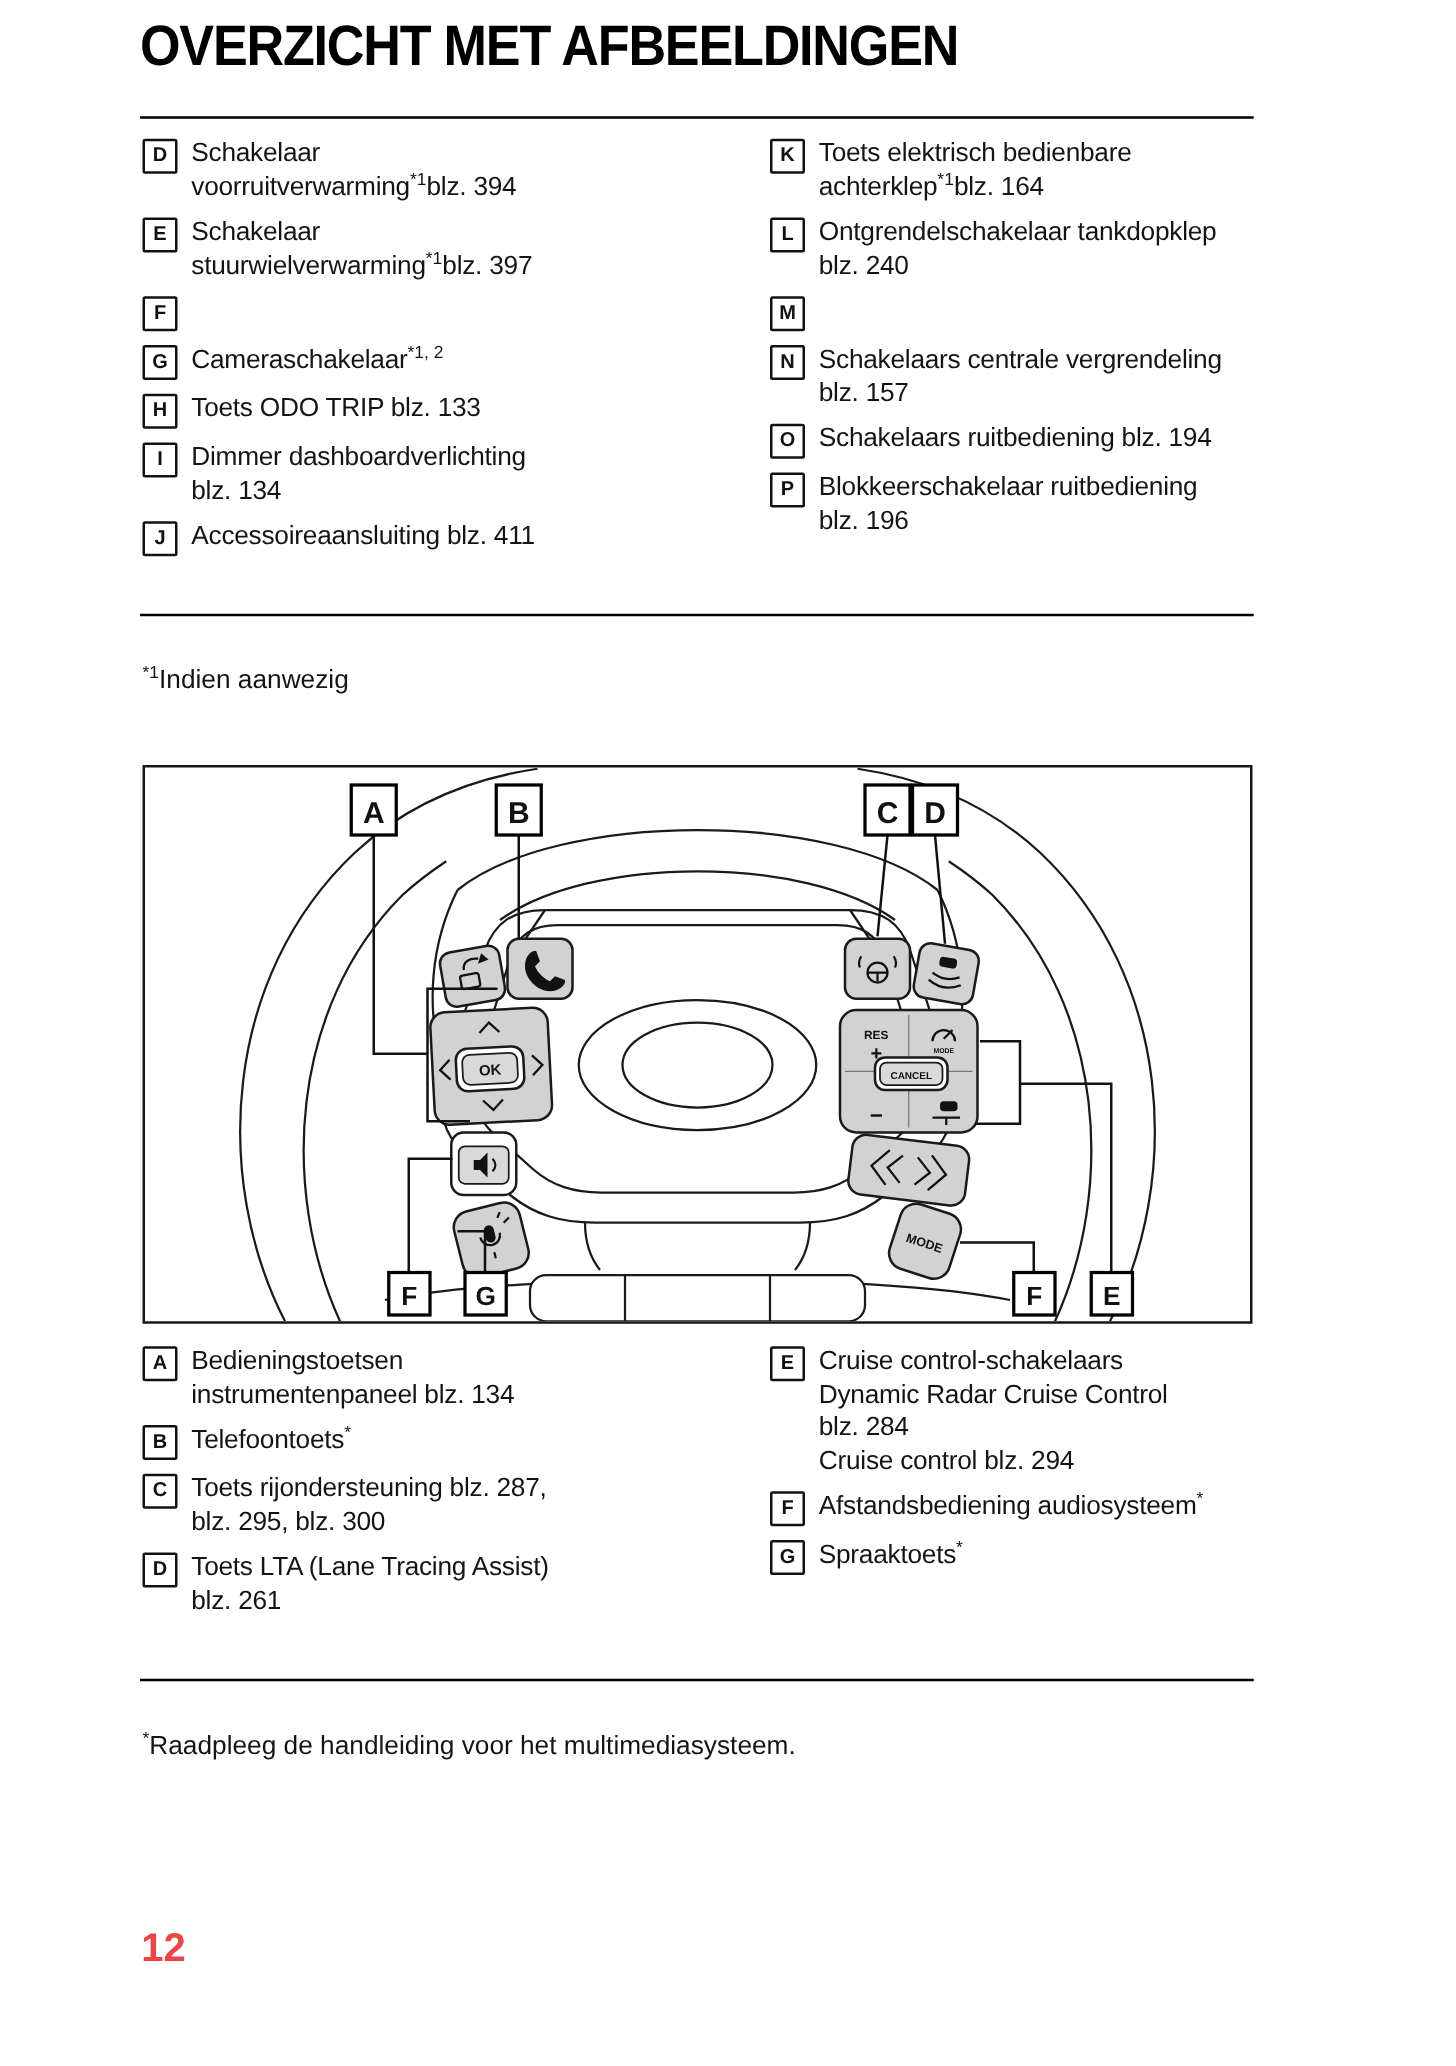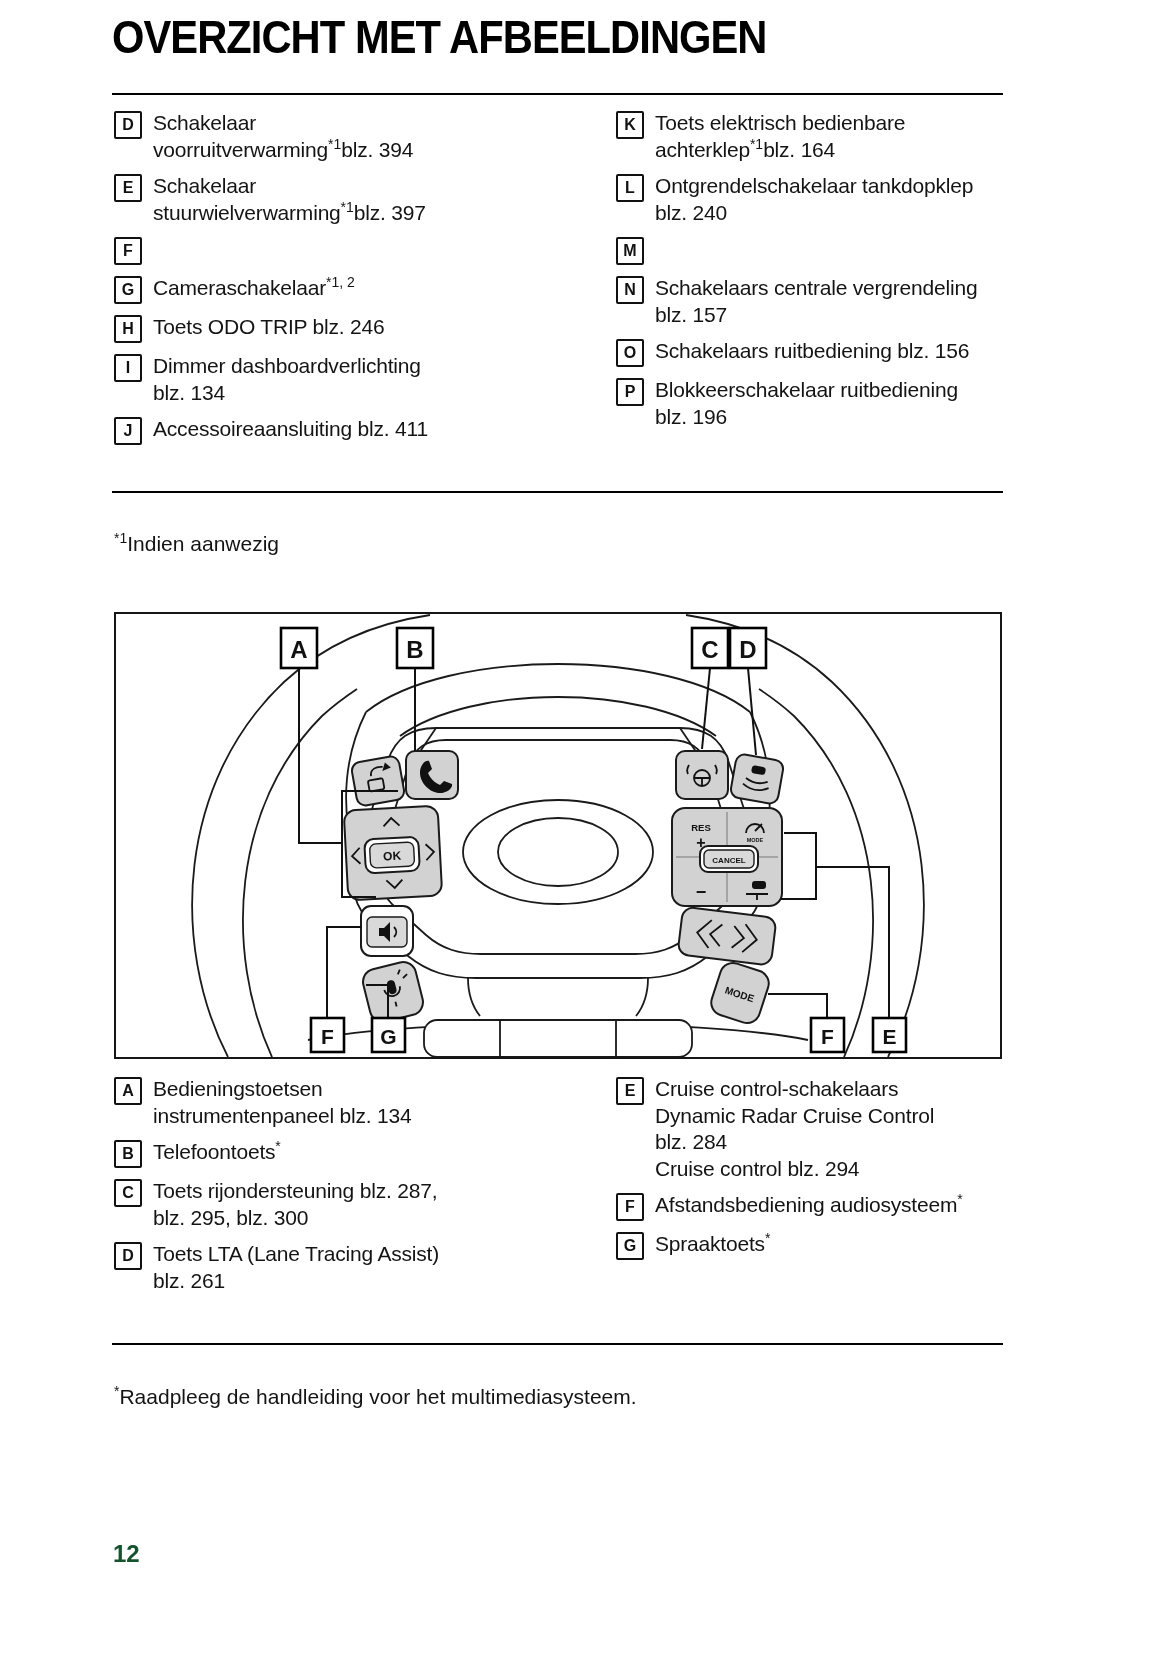--- a/index.html
+++ b/index.html
@@ -28,21 +28,21 @@
   .itext{padding-left:11px;font-size:21px;line-height:26.5px;letter-spacing:-.2px}
   sup{font-size:14px;line-height:0;vertical-align:baseline;position:relative;top:-8px;letter-spacing:0}
 
   .notes{position:absolute;left:114px;display:flex;flex-direction:column;gap:33px}
   #footnotes-top{top:531px}
   #footnote-bottom{top:1384px}
   .footnote{font-size:21px;line-height:26px}
 
   .diagram-box{position:absolute;left:114px;top:612px;width:888px;height:447px;border:2px solid #161616;background:#fff}
 
-  .page-number{position:absolute;left:113px;top:1540px;font-size:24px;font-weight:700;color:#14532d}
+  .page-number{position:absolute;left:113px;top:1540px;font-size:32px;font-weight:700;color:#ef4444}
 
   svg text{font-family:"Liberation Sans",sans-serif;fill:#111}
   .btn{fill:#d2d2d2;stroke:#1a1a1a;stroke-width:2}
   .inner{fill:#d9d9d9;stroke:#1a1a1a;stroke-width:1.4}
   .whitebtn{fill:#fff;stroke:#1a1a1a;stroke-width:2}
   .art{stroke:#1a1a1a;stroke-width:1.8;fill:none}
   .artf{stroke:#1a1a1a;stroke-width:1.8;fill:#fff}
   .leader{stroke:#111;stroke-width:2;fill:none}
   .callout{fill:#fff;stroke:#000;stroke-width:2.6}
   .clabel{font-size:24px;font-weight:700}
@@ -69,21 +69,21 @@
       </div>
       <div class="item">
         <span class="lbox">F</span>
       </div>
       <div class="item">
         <span class="lbox">G</span>
         <span class="itext">Cameraschakelaar<sup>*1, 2</sup></span>
       </div>
       <div class="item">
         <span class="lbox">H</span>
-        <span class="itext">Toets ODO TRIP blz. 246</span>
+        <span class="itext">Toets ODO TRIP blz. 133</span>
       </div>
       <div class="item">
         <span class="lbox">I</span>
         <span class="itext">Dimmer dashboardverlichting<br>blz. 134</span>
       </div>
       <div class="item">
         <span class="lbox">J</span>
         <span class="itext">Accessoireaansluiting blz. 411</span>
       </div>
     </div>
@@ -98,21 +98,21 @@
       </div>
       <div class="item">
         <span class="lbox">M</span>
       </div>
       <div class="item">
         <span class="lbox">N</span>
         <span class="itext">Schakelaars centrale vergrendeling<br>blz. 157</span>
       </div>
       <div class="item">
         <span class="lbox">O</span>
-        <span class="itext">Schakelaars ruitbediening blz. 156</span>
+        <span class="itext">Schakelaars ruitbediening blz. 194</span>
       </div>
       <div class="item">
         <span class="lbox">P</span>
         <span class="itext">Blokkeerschakelaar ruitbediening<br>blz. 196</span>
       </div>
     </div>
 
   <div class="rule" id="rule2"></div>
 
   <div class="notes" id="footnotes-top">

